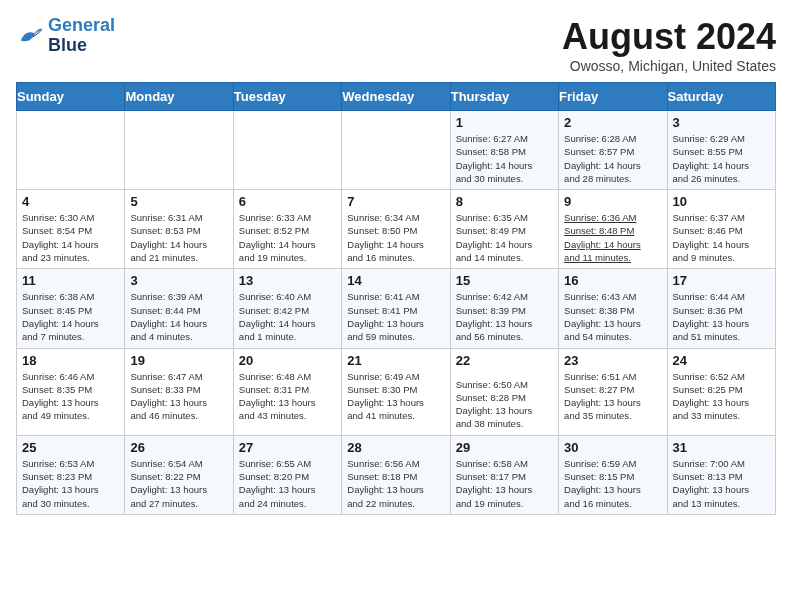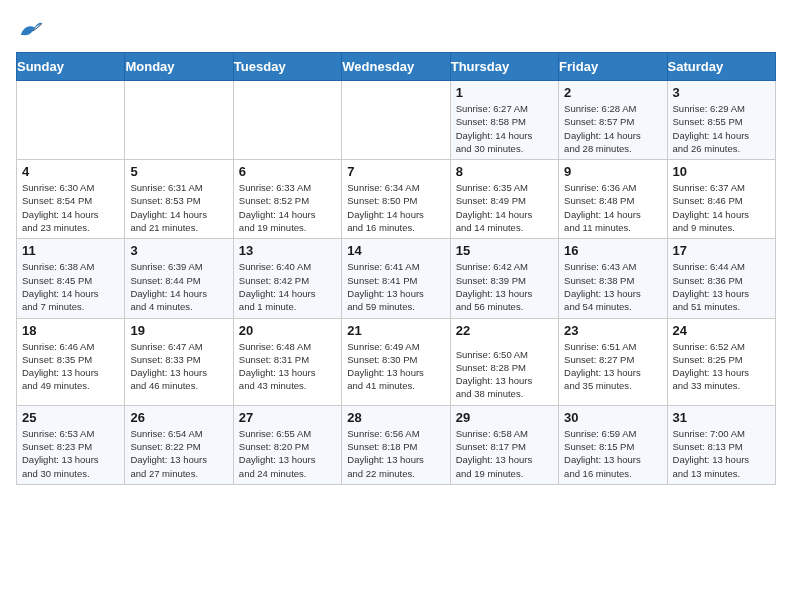--- a/index.html
+++ b/index.html
@@ -90,20 +90,28 @@
   </style>
 </head>
 <body>
 
 <div class="header">
   <div class="logo">
     <svg class="logo-bird" viewBox="0 0 30 30" xmlns="http://www.w3.org/2000/svg">
       <path d="M5,20 Q10,8 20,12 Q25,5 28,8 Q22,10 18,16 Q14,22 5,20Z" fill="#2e7bbf"></path>
       <path d="M18,16 Q22,14 28,8" stroke="#1a3a5c" stroke-width="1" fill="none"></path>
     </svg>
+    <div>
+      <div class="logo-text"><span>General</span></div>
+      <div class="logo-text">Blue</div>
+    </div>
+  </div>
+  <div class="title-block">
+    <div class="month-title">August 2024</div>
+    <div class="location">Owosso, Michigan, United States</div>
   </div>
 </div>
 
 <table>
   <thead>
     <tr>
       <th>Sunday</th>
       <th>Monday</th>
       <th>Tuesday</th>
       <th>Wednesday</th>
@@ -171,21 +179,21 @@
         </td>
         <td>
           <span class="day-num">8</span>
           <div class="day-info" style="white-space: pre-line;">Sunrise: 6:35 AM
 Sunset: 8:49 PM
 Daylight: 14 hours
 and 14 minutes.</div>
         </td>
         <td>
           <span class="day-num">9</span>
-          <div class="day-info" style="white-space: pre-line;">Sunrise: 6:36 AM
+          <div class="day-info" style="white-space: pre-line; text-decoration: underline;">Sunrise: 6:36 AM
 Sunset: 8:48 PM
 Daylight: 14 hours
 and 11 minutes.</div>
         </td>
         <td>
           <span class="day-num">10</span>
           <div class="day-info" style="white-space: pre-line;">Sunrise: 6:37 AM
 Sunset: 8:46 PM
 Daylight: 14 hours
 and 9 minutes.</div>

